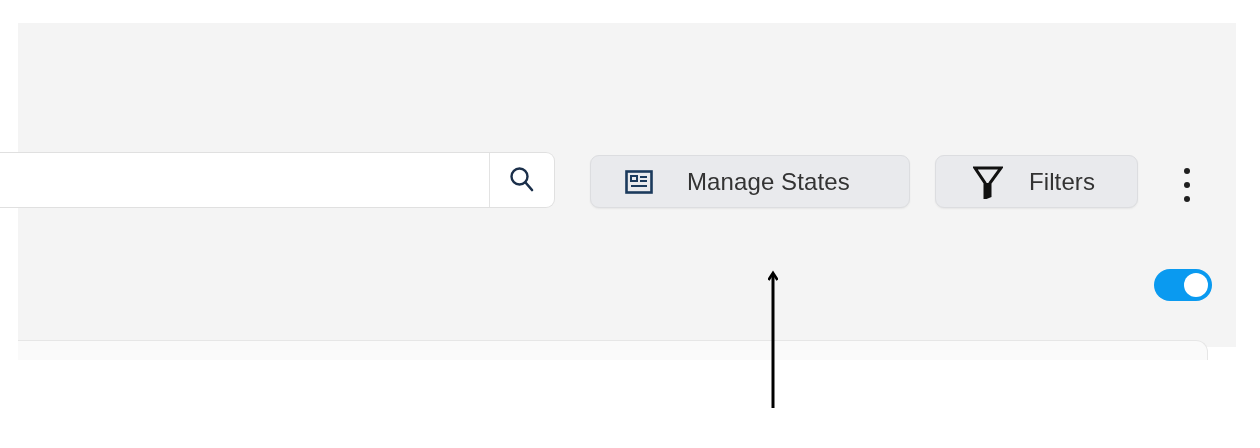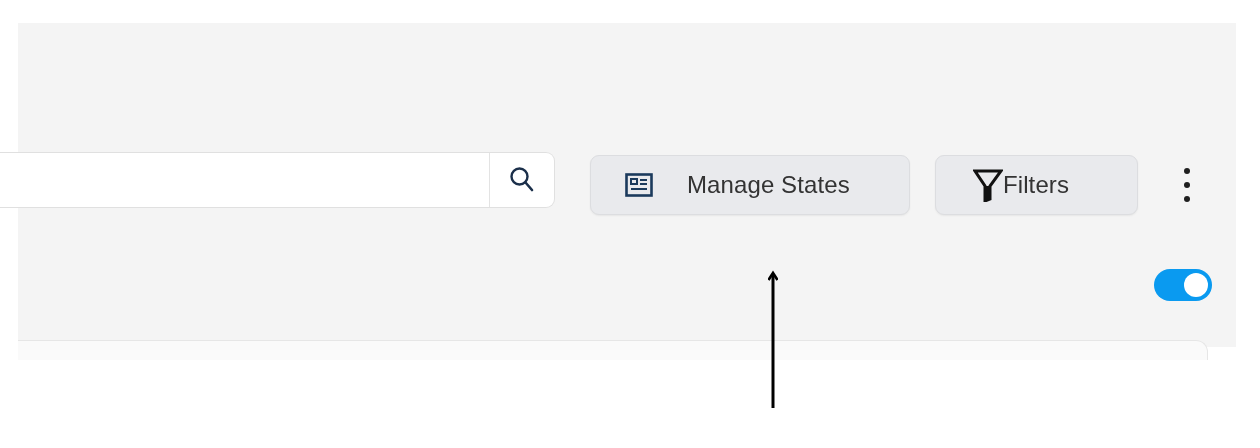--- a/index.html
+++ b/index.html
@@ -20,30 +20,30 @@
       position: absolute; left: 0; top: 0; width: 490px; height: 54px; border: none; outline: none;
       background: transparent; font-size: 20px; padding: 0 12px; box-sizing: border-box;
       font-family: "Liberation Sans", sans-serif;
     }
     .search-btn {
       position: absolute; right: 0; top: 0; width: 64px; height: 54px;
       border-left: 1px solid #e3e3e3; display: flex; align-items: center; justify-content: center;
       cursor: pointer;
     }
     .btn {
-      position: absolute; top: 155px; height: 60px; box-sizing: border-box;
+      position: absolute; top: 155px; height: 53px; box-sizing: border-box;
       background: #e9eaed; border: 1px solid #dcdde0; border-radius: 9px;
       display: flex; align-items: center; cursor: pointer;
       box-shadow: 0 1px 2px rgba(0,0,0,0.06);
     }
     .btn-manage { left: 590px; width: 320px; padding-left: 34px; }
     .btn-filters { left: 935px; width: 203px; padding-left: 37px; }
     .btn-label { font-size: 24px; color: #333333; letter-spacing: 0.1px; }
     .btn-manage .btn-label { margin-left: 34px; }
-    .btn-filters .btn-label { }
+    .btn-filters .btn-label { margin-left: 26px; }
     .kebab {
       position: absolute; left: 1172px; top: 162px; width: 30px; height: 46px;
       display: flex; flex-direction: column; align-items: center; justify-content: center; gap: 8px;
       cursor: pointer;
     }
     .kebab span { width: 6px; height: 6px; border-radius: 50%; background: #1f1f1f; display: block; }
     .auto-renewal {
       position: absolute; right: 48px; top: 268px; height: 34px; display: flex; align-items: center;
     }
     .auto-label { font-size: 24px; color: #2a2a2a; margin-right: 12px; }

